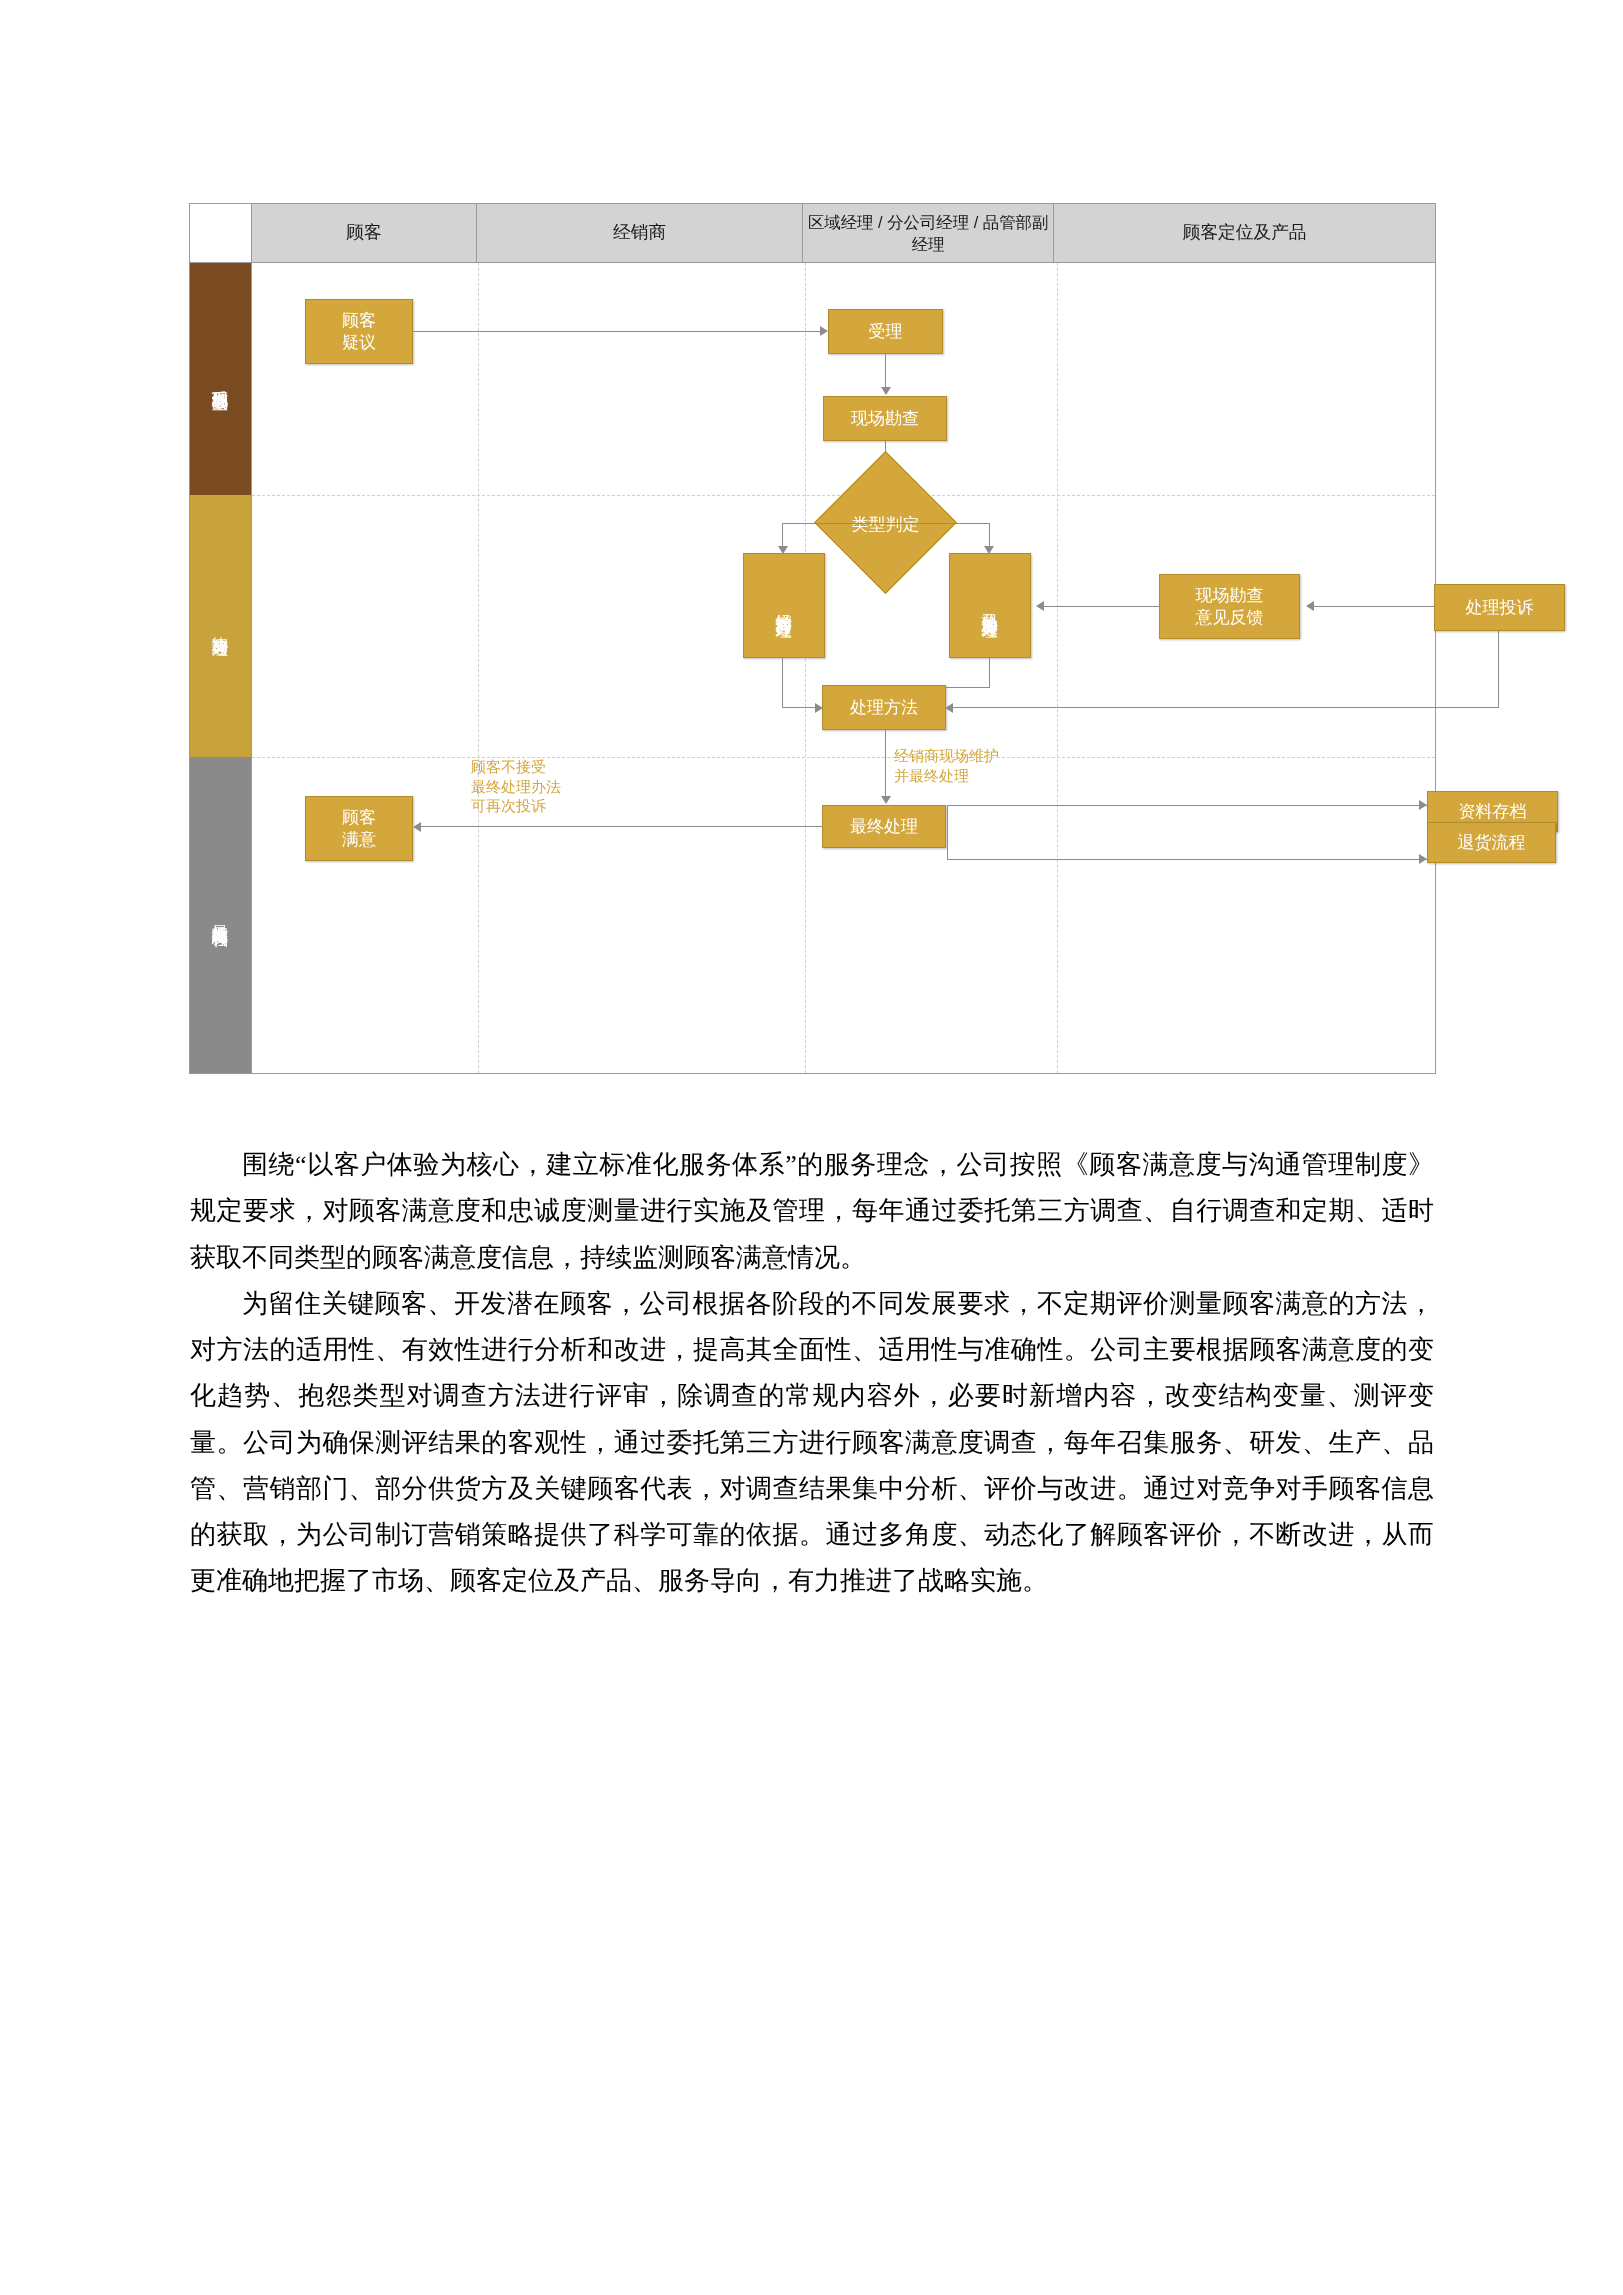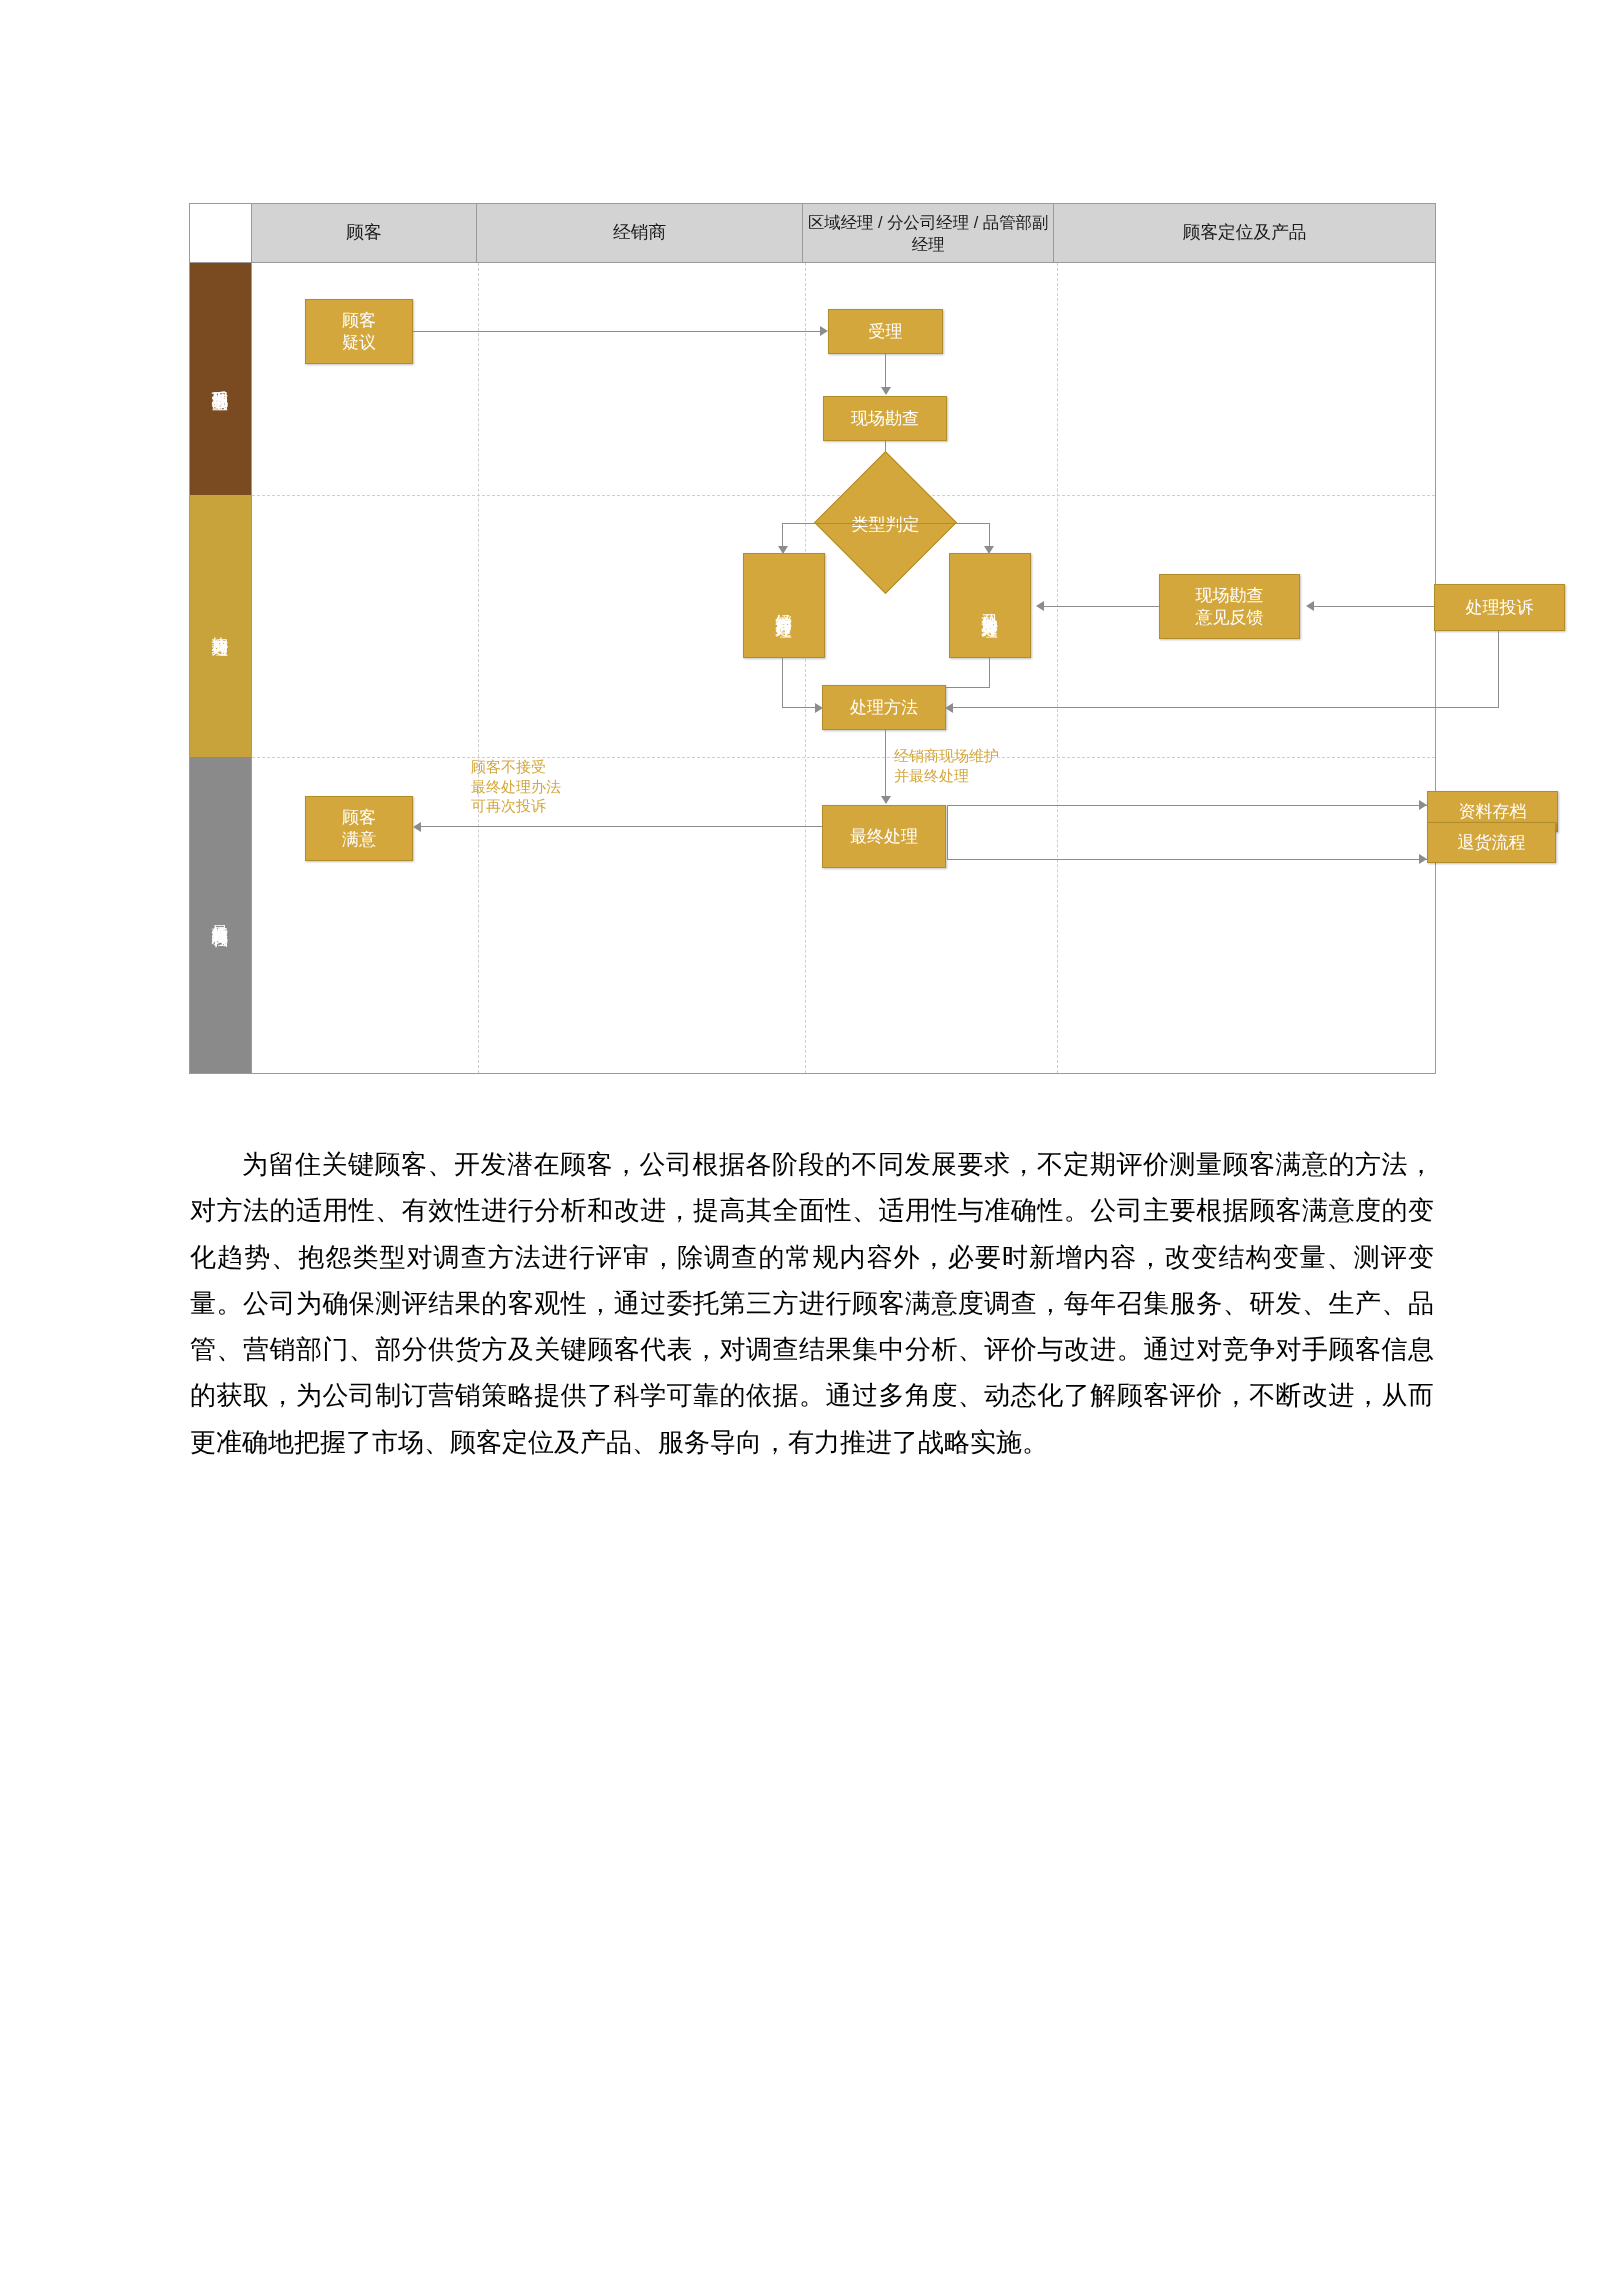--- a/index.html
+++ b/index.html
@@ -279,21 +279,21 @@
     <div class="line lv" style="left:799px; top:454px; height:29.5px;"></div>
     <div class="line lh" style="left:756px; top:483px; width:44px;"></div>
 
     <div class="line lv" style="left:1308px; top:427px; height:77px;"></div>
     <div class="line lh" style="left:759px; top:503px; width:550px;"></div>
     <div class="arrow-l" style="left:755px; top:499px;"></div>
 
     <div class="line lv" style="left:695px; top:526px; height:69px;"></div>
     <div class="arrow-d" style="left:691px; top:592px;"></div>
 
-    <div class="node" style="left:632px; top:601px; width:124px; height:63px;">最终处理</div>
+    <div class="node" style="left:632px; top:601px; width:124px; height:43px;">最终处理</div>
 
     <div class="node" style="left:115px; top:592px; width:108px; height:65px; white-space:pre-line;">顾客
 满意</div>
 
     <div class="line lh" style="left:228px; top:622px; width:404px;"></div>
     <div class="arrow-l" style="left:223px; top:618px;"></div>
 
     <div class="annot right" style="left:281px; top:553px; width:170px; white-space:pre-line;">顾客不接受
 最终处理办法
 可再次投诉</div>
@@ -307,18 +307,19 @@
     <div class="line lh" style="left:757px; top:601px; width:480px;"></div>
     <div class="arrow-r" style="left:1229px; top:596px;"></div>
 
     <div class="line lh" style="left:757px; top:655px; width:480px;"></div>
     <div class="line lv" style="left:757px; top:601px; height:54px;"></div>
     <div class="arrow-r" style="left:1229px; top:650px;"></div>
   </div>
 
 
   <div class="body-text">
+    <p>围绕“以客户体验为核心，建立标准化服务体系”的服务理念，公司按照《顾客满意度与沟通管理制度》规定要求，对顾客满意度和忠诚度测量进行实施及管理，每年通过委托第三方调查、自行调查和定期、适时获取不同类型的顾客满意度信息，持续监测顾客满意情况。</p>
     <p>为留住关键顾客、开发潜在顾客，公司根据各阶段的不同发展要求，不定期评价测量顾客满意的方法，对方法的适用性、有效性进行分析和改进，提高其全面性、适用性与准确性。公司主要根据顾客满意度的变化趋势、抱怨类型对调查方法进行评审，除调查的常规内容外，必要时新增内容，改变结构变量、测评变量。公司为确保测评结果的客观性，通过委托第三方进行顾客满意度调查，每年召集服务、研发、生产、品管、营销部门、部分供货方及关键顾客代表，对调查结果集中分析、评价与改进。通过对竞争对手顾客信息的获取，为公司制订营销策略提供了科学可靠的依据。通过多角度、动态化了解顾客评价，不断改进，从而更准确地把握了市场、顾客定位及产品、服务导向，有力推进了战略实施。</p>
   </div>
 
 
 </div>
 
 
 </body></html>

